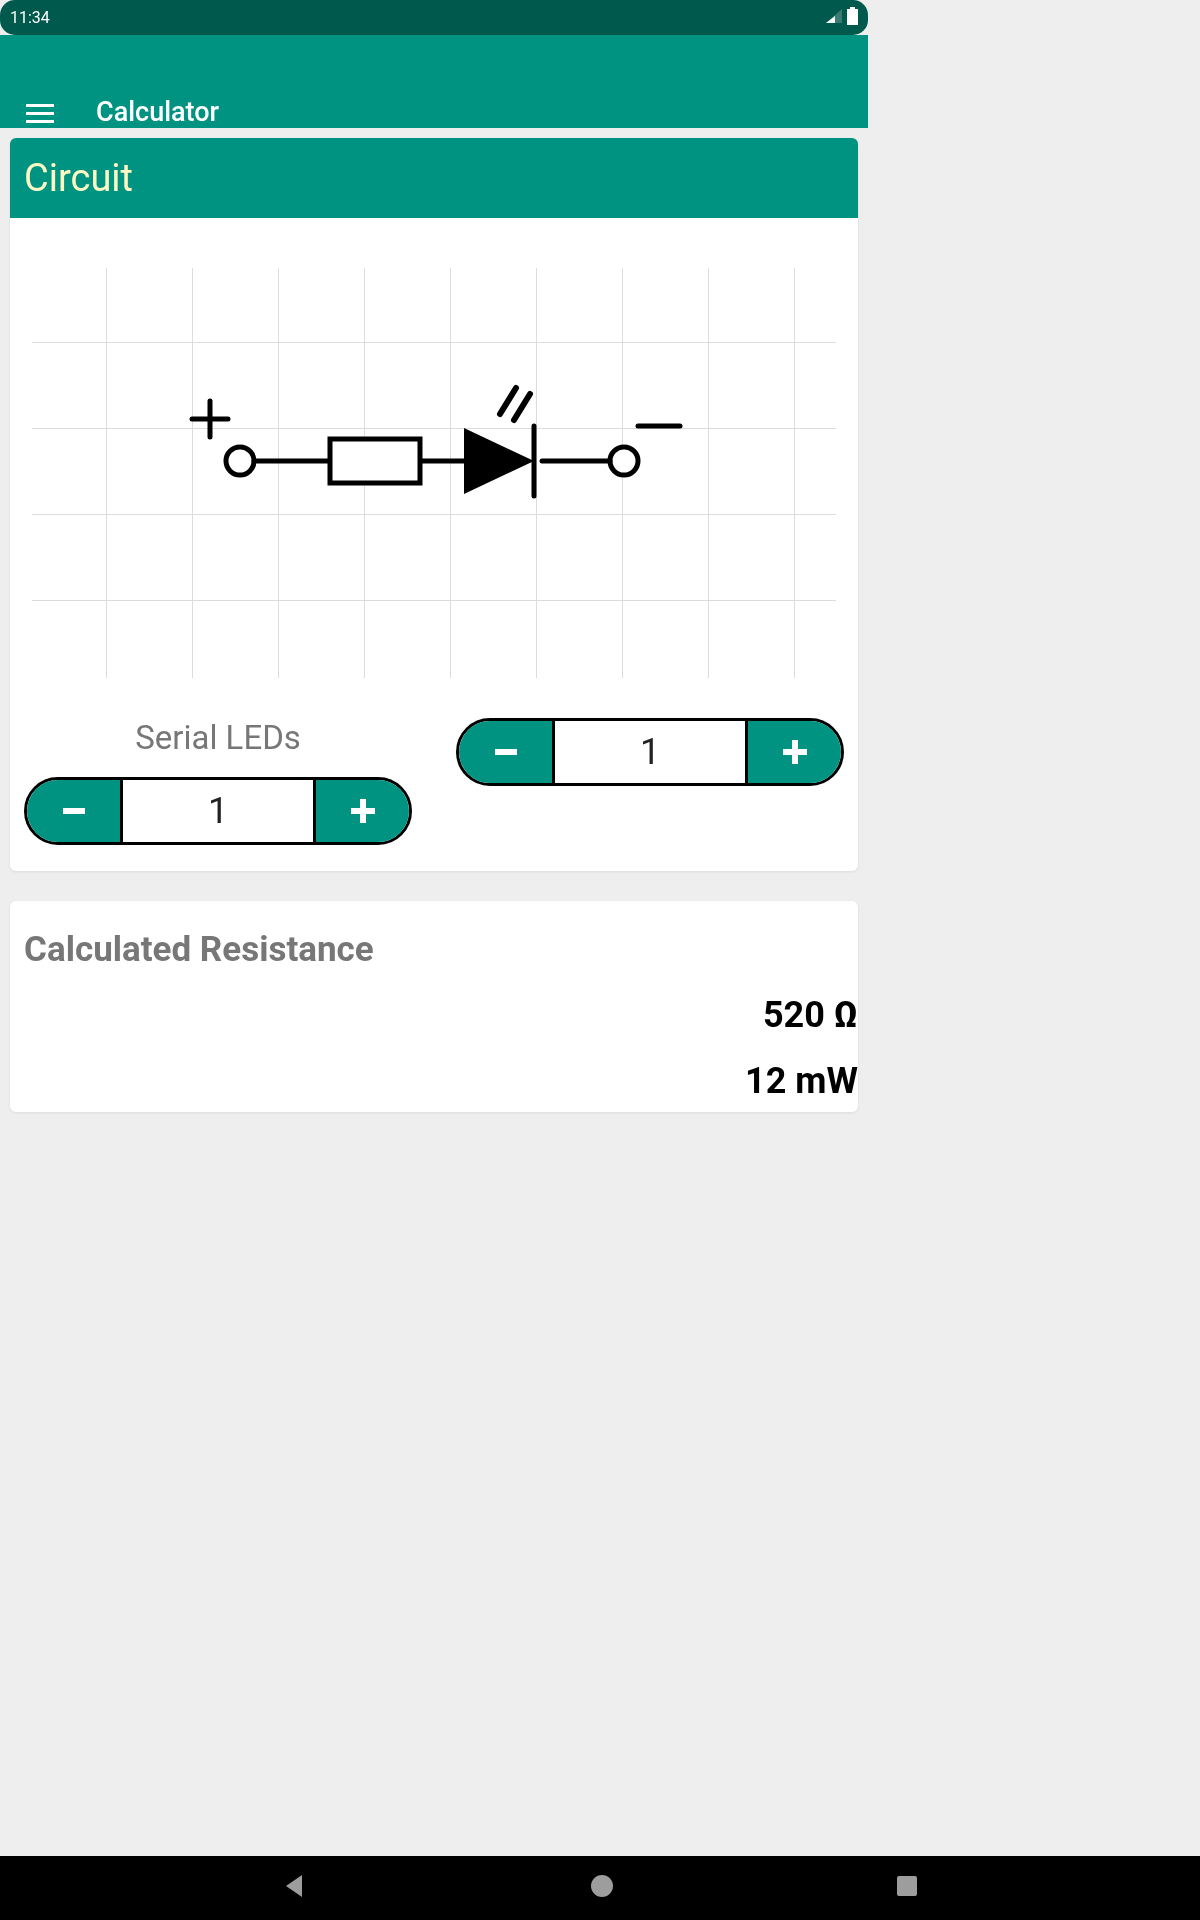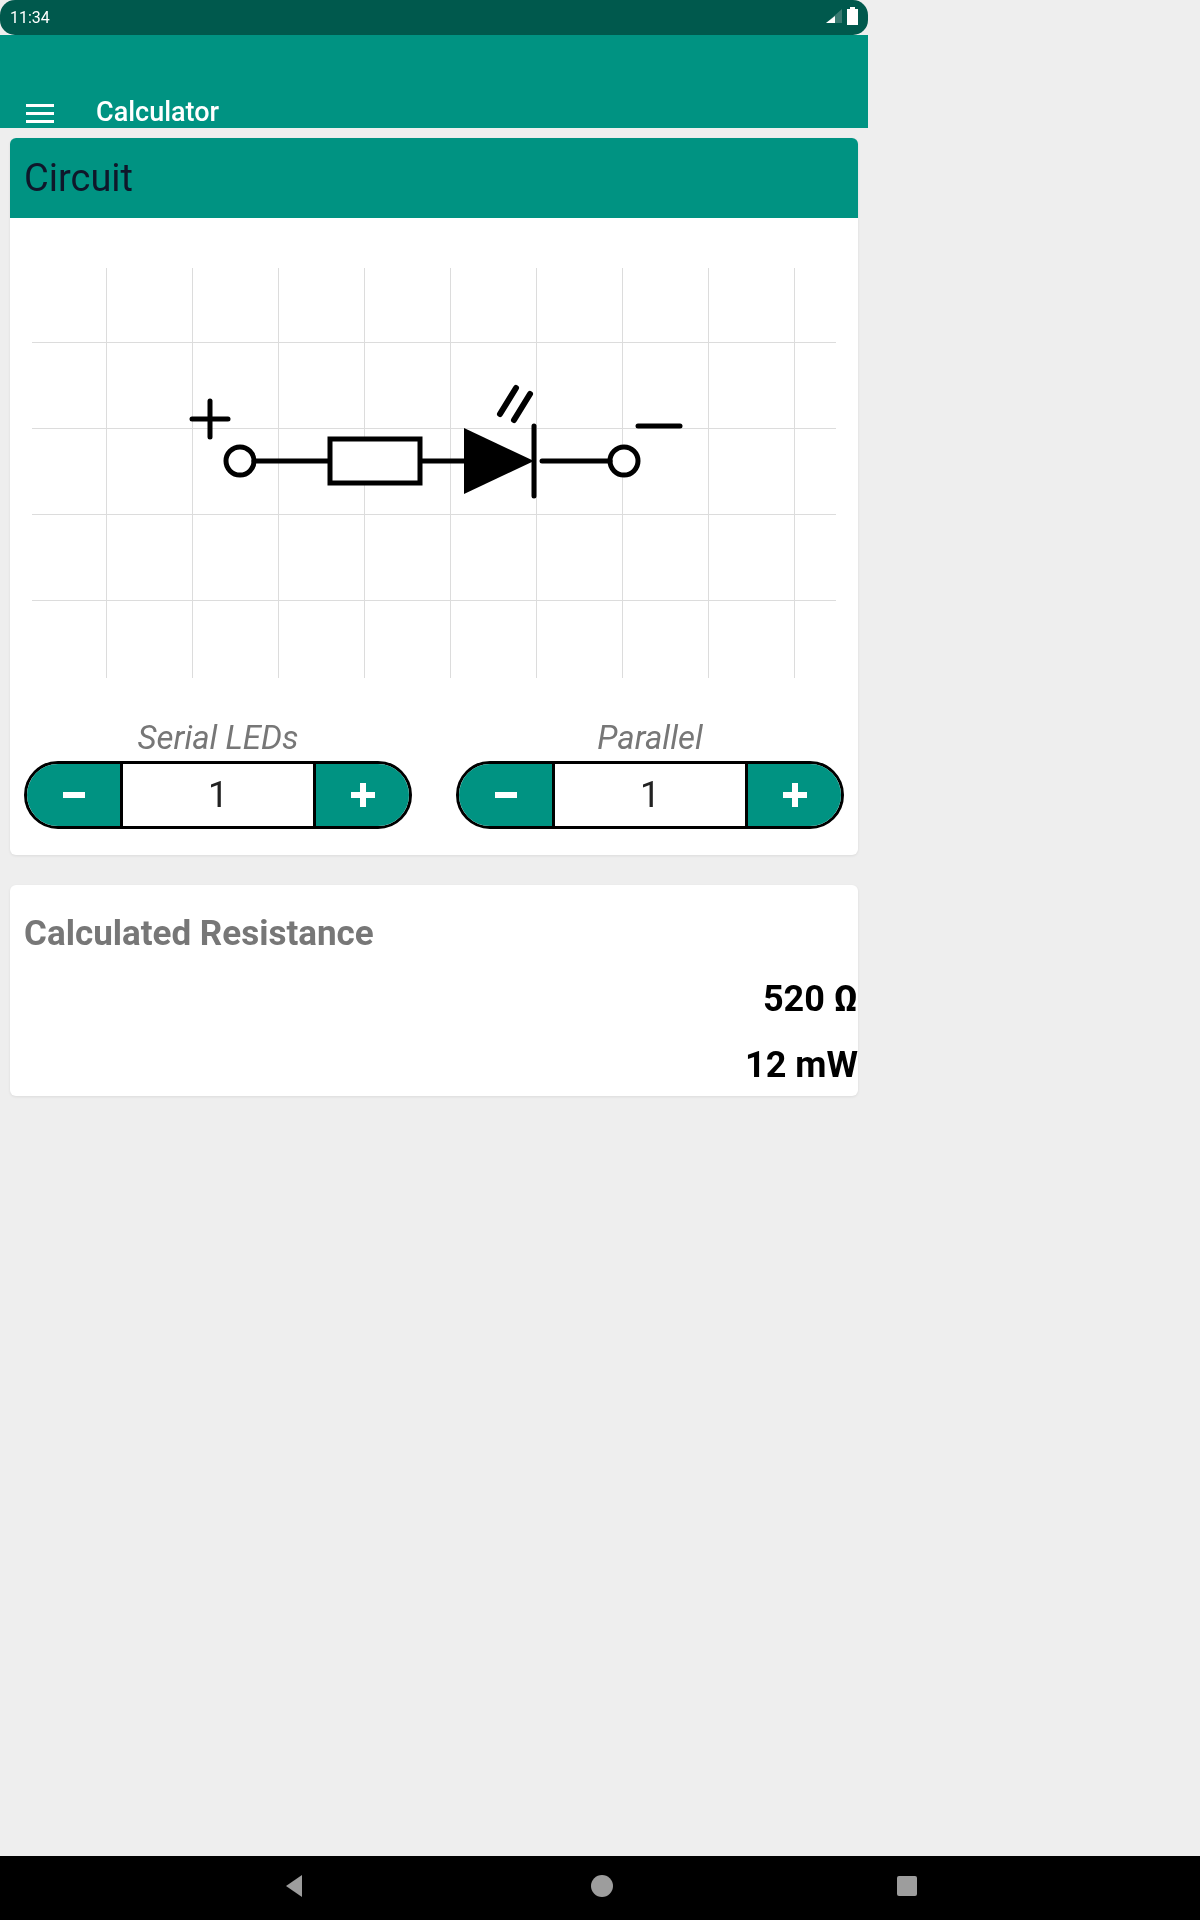--- a/index.html
+++ b/index.html
@@ -38,21 +38,21 @@
 .content { padding: 10px; }
 .card {
   background: #fff;
   border-radius: 6px;
   overflow: hidden;
   margin-bottom: 30px;
   box-shadow: 0 1px 3px rgba(0,0,0,0.08);
 }
 .card-header {
   background: #009382;
-  color: #0f172a;
+  color: #fef9c3;
   font-size: 38px;
   font-weight: 400;
   padding: 18px 14px;
 }
 .circuit-canvas {
   height: 410px;
   margin: 50px 22px 0 22px;
   position: relative;
   background-image:
     linear-gradient(to right, #dcdcdc 1px, transparent 1px),
@@ -63,22 +63,21 @@
 .steppers {
   display: flex;
   gap: 44px;
   padding: 40px 14px 26px 14px;
 }
 .stepper-col { flex: 1; text-align: center; }
 .stepper-label {
   color: #777;
   font-size: 33px;
   font-weight: 400;
-  margin-bottom: 4px;
-  font-style: italic;
+  margin-bottom: 20px;
 }
 .stepper {
   display: flex;
   border: 3px solid #000;
   border-radius: 34px;
   height: 68px;
   overflow: hidden;
 }
 .stepper-btn {
   width: 96px;
@@ -202,21 +201,20 @@
           <div class="stepper-btn plus">
             <svg width="24" height="24" viewBox="0 0 24 24">
               <rect x="9" y="0" width="6" height="24" fill="#fff"></rect>
               <rect x="0" y="9" width="24" height="6" fill="#fff"></rect>
             </svg>
           </div>
         </div>
       </div>
 
       <div class="stepper-col">
-        <div class="stepper-label">Parallel</div>
         <div class="stepper">
           <div class="stepper-btn minus">
             <svg width="22" height="6" viewBox="0 0 22 6">
                 <rect width="22" height="6" fill="#fff"></rect>
               </svg>
           </div>
           <div class="stepper-val">1</div>
           <div class="stepper-btn plus">
             <svg width="24" height="24" viewBox="0 0 24 24">
               <rect x="9" y="0" width="6" height="24" fill="#fff"></rect>

